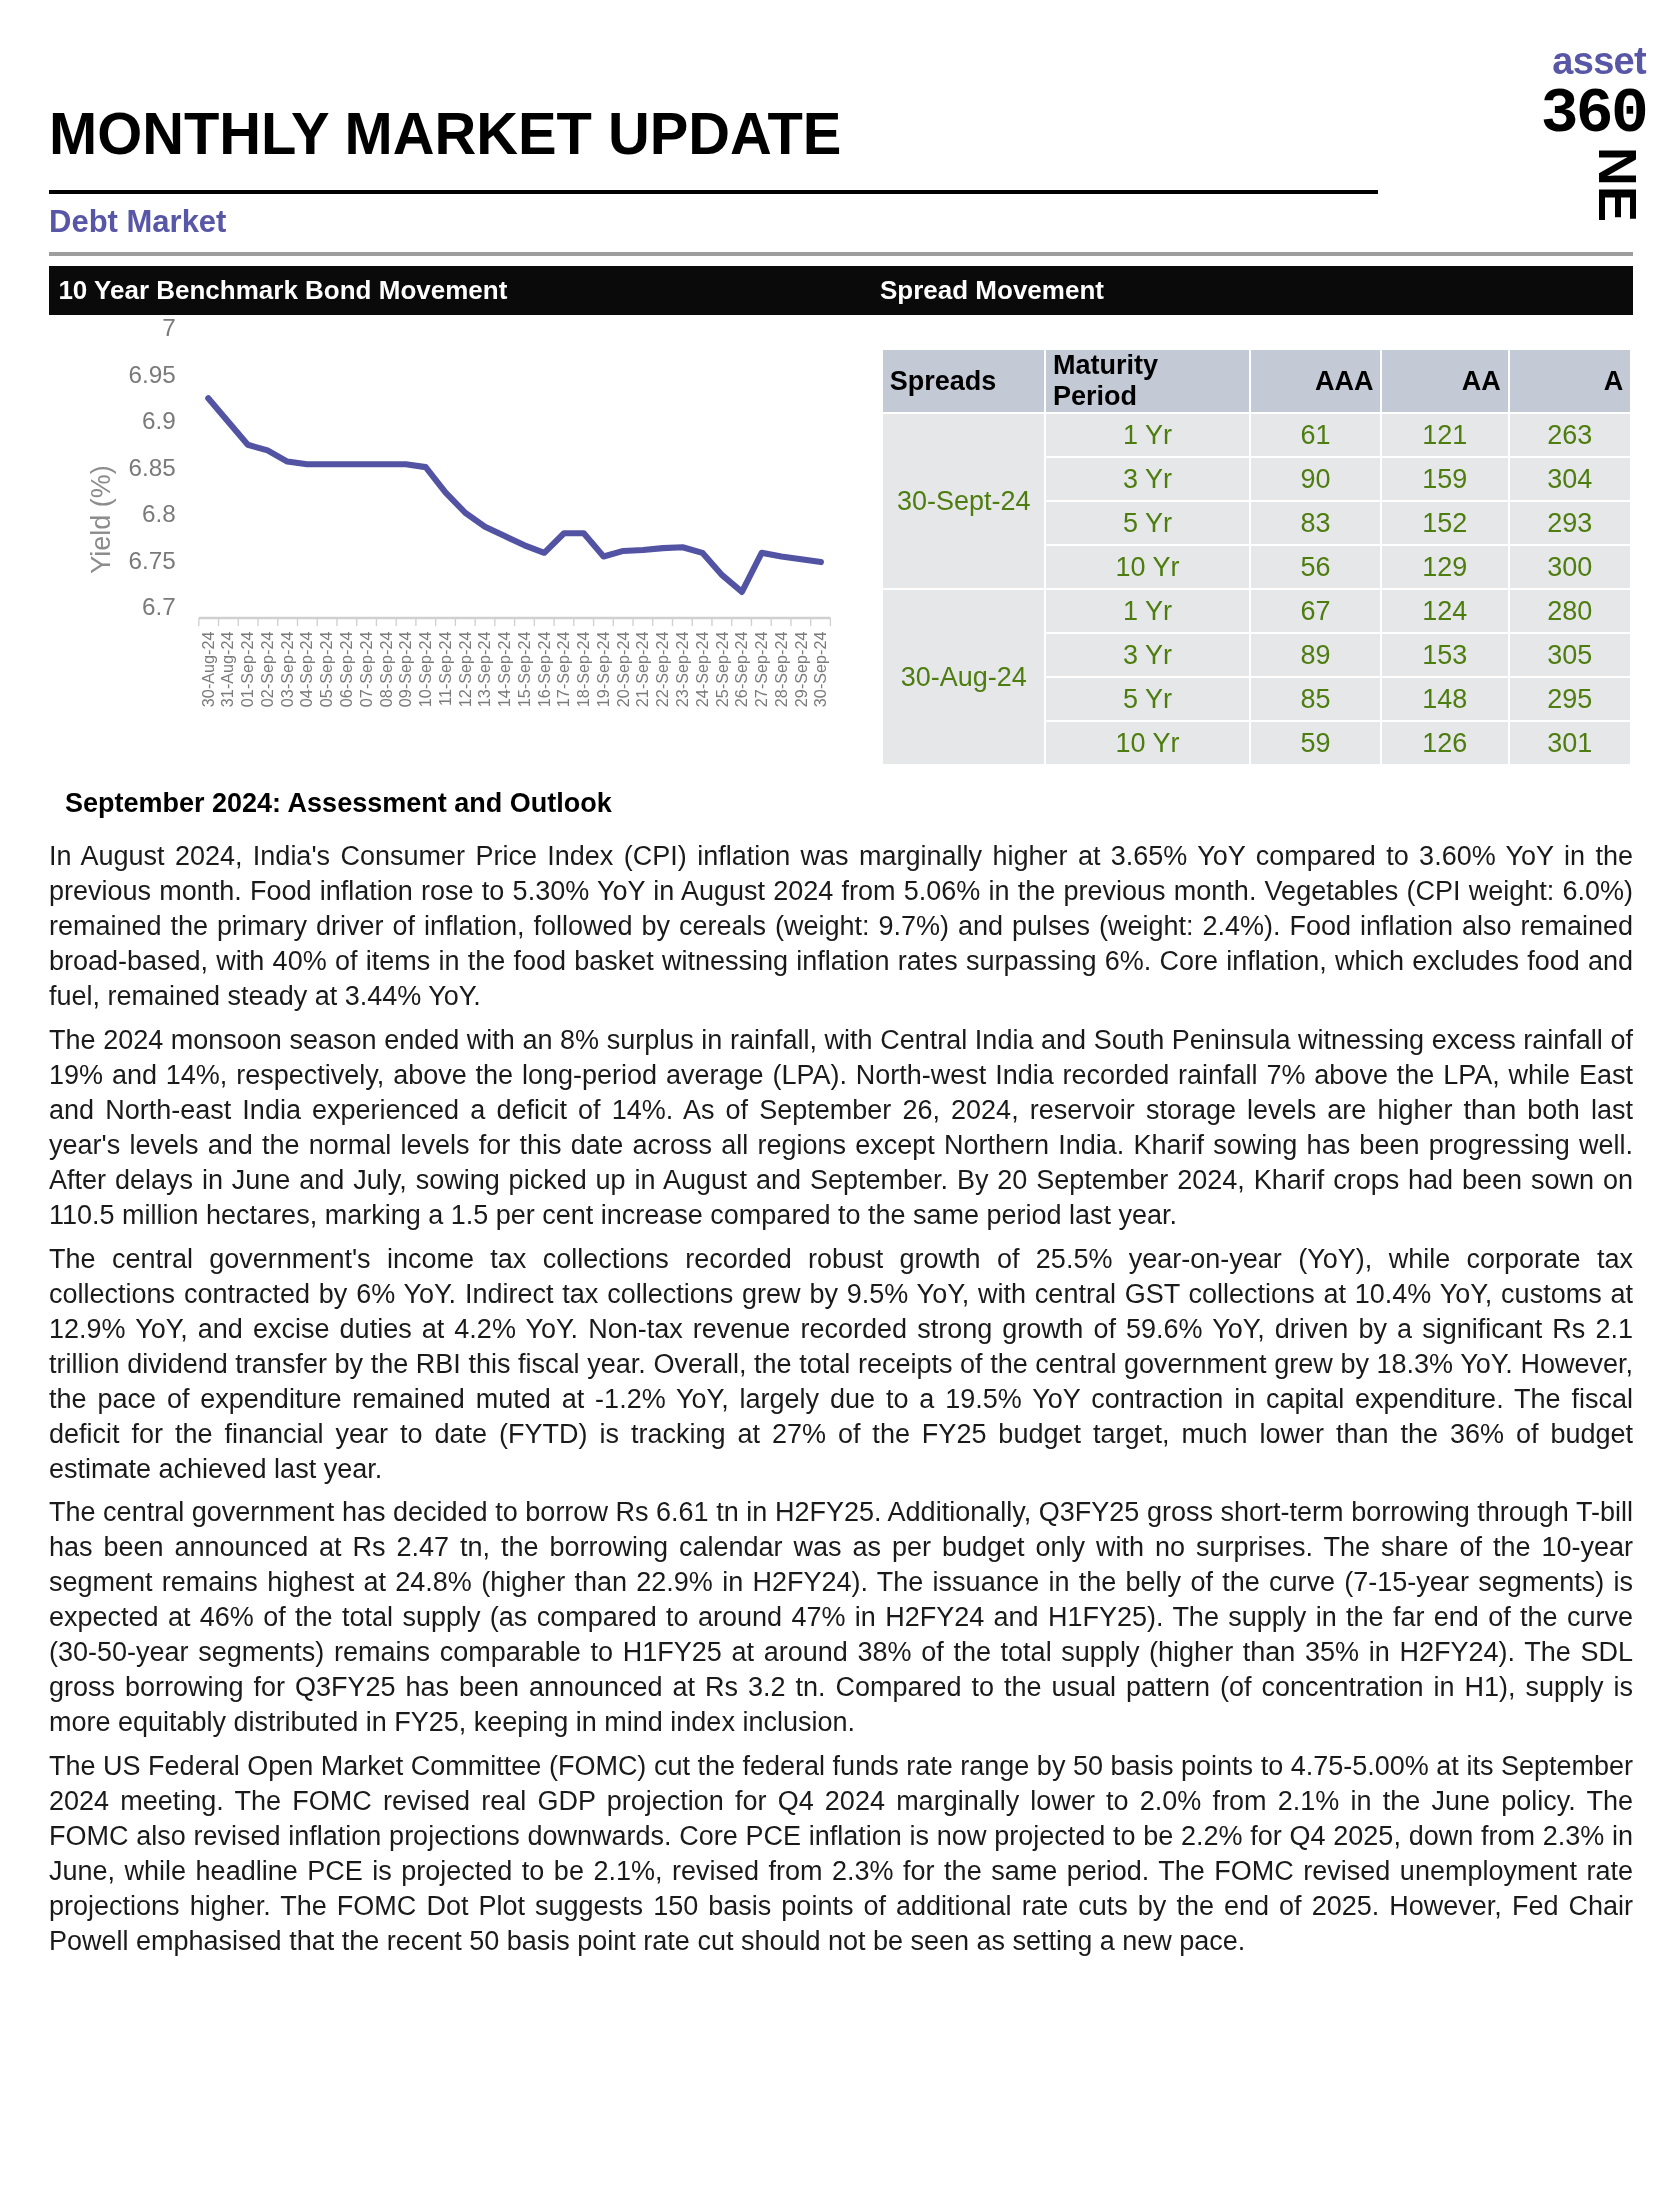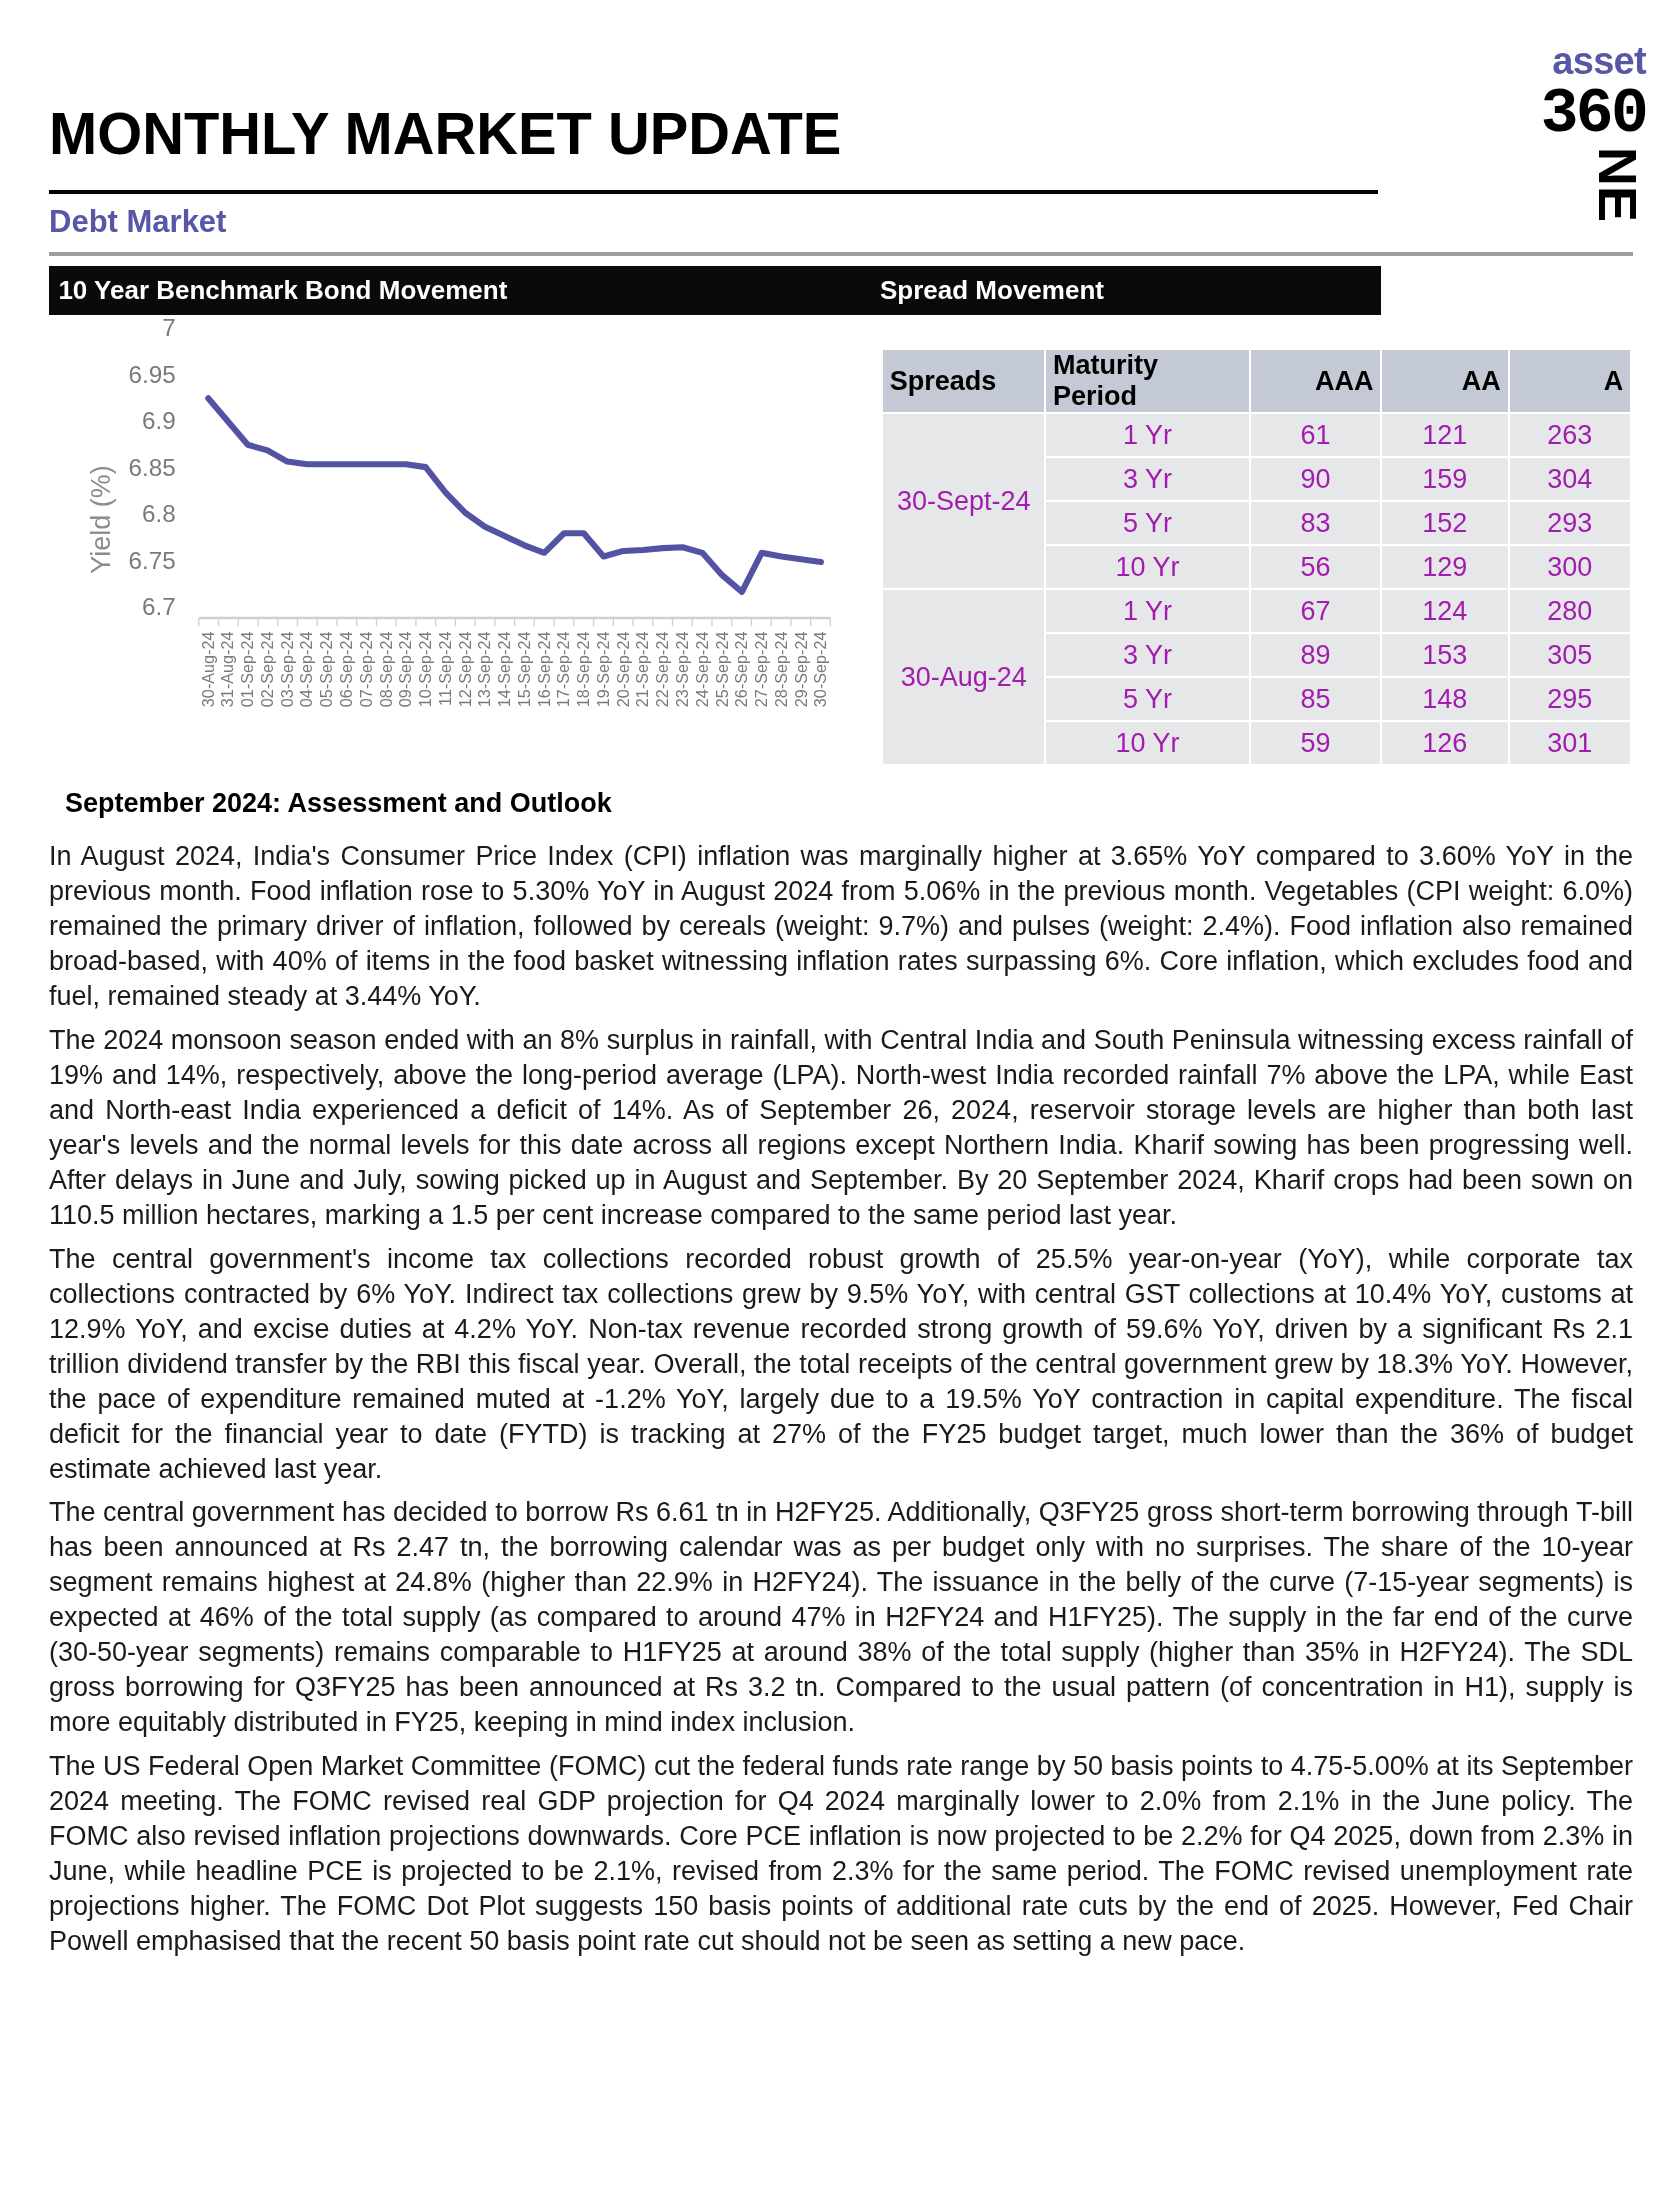--- a/index.html
+++ b/index.html
@@ -2,31 +2,31 @@
 <html style="font-size:10.8px"><head>
 <meta charset="utf-8">
 <style>
   html,body{margin:0;padding:0;background:#fff;}
   body{width:1679px;height:2194px;position:relative;font-family:"Liberation Sans",sans-serif;color:#1a1a1a;overflow:hidden;}
   .abs{position:absolute;}
   #title{left:49px;top:100px;font-size:59px;font-weight:bold;letter-spacing:0px;color:#000;transform:scaleX(0.98);transform-origin:left;}
   #title-rule{left:49px;top:190px;width:1329px;height:4px;background:#000;}
   #subtitle{left:49px;top:204px;font-size:31px;color:#5856a6;font-weight:bold;}
   #grey-rule{left:49px;top:252px;width:1584px;height:4px;background:#9e9e9e;}
-  #section-bar{left:49px;top:266px;width:1332px;height:49px;background:#0a0a0a;}
+  #section-bar{left:49px;top:266px;width:1584px;height:49px;background:#0a0a0a;}
   #section-bar span{position:absolute;top:9.4px;color:#fff;font-size:26px;font-weight:bold;}
   #logo{left:1484px;top:40px;width:162px;height:189px;}
   #logo .asset{position:absolute;right:0;top:0;font-size:38px;font-weight:bold;color:#5856a6;letter-spacing:-0.7px;}
   #logo .num{position:absolute;right:0;top:39px;font-size:63px;font-weight:bold;color:#000;letter-spacing:-2.7px;font-family:Liberation Mono, monospace;}
   #logo .ne{position:absolute;right:1.3px;top:107px;font-size:54px;font-weight:bold;color:#000;writing-mode:vertical-rl;line-height:1;}
   #chart{left:49px;top:317px;width:803px;height:432px;}
   #chart text{font-family:"Liberation Sans",sans-serif;}
   #spread-table{left:881px;top:348px;border-collapse:separate;border-spacing:2.7px;font-size:27px;}
   #spread-table th{background:#c3cad6;font-weight:bold;height:34px;padding:0 6.7px;color:#000;text-align:right;}
-  #spread-table td{background:#e6e7e8;height:42px;text-align:center;padding:0 6.7px;color:#a21caf;margin-left:24px;}
+  #spread-table td{background:#e6e7e8;height:42px;text-align:center;padding:0 6.7px;color:#4d7c0f;margin-left:24px;}
   #spread-table th.left{text-align:left;}
   #body{left:49px;top:767px;width:1584px;font-size:27px;line-height:35px;text-align:justify;}
   #body h3{margin:16px;font-size:27px;font-weight:bold;line-height:40px;color:#000;}
   #body p{margin:0 0 8.8px 0;}
 </style>
 </head>
 <body>
 
 <div id="title" class="abs">MONTHLY MARKET UPDATE</div>
 <div id="title-rule" class="abs"></div>

